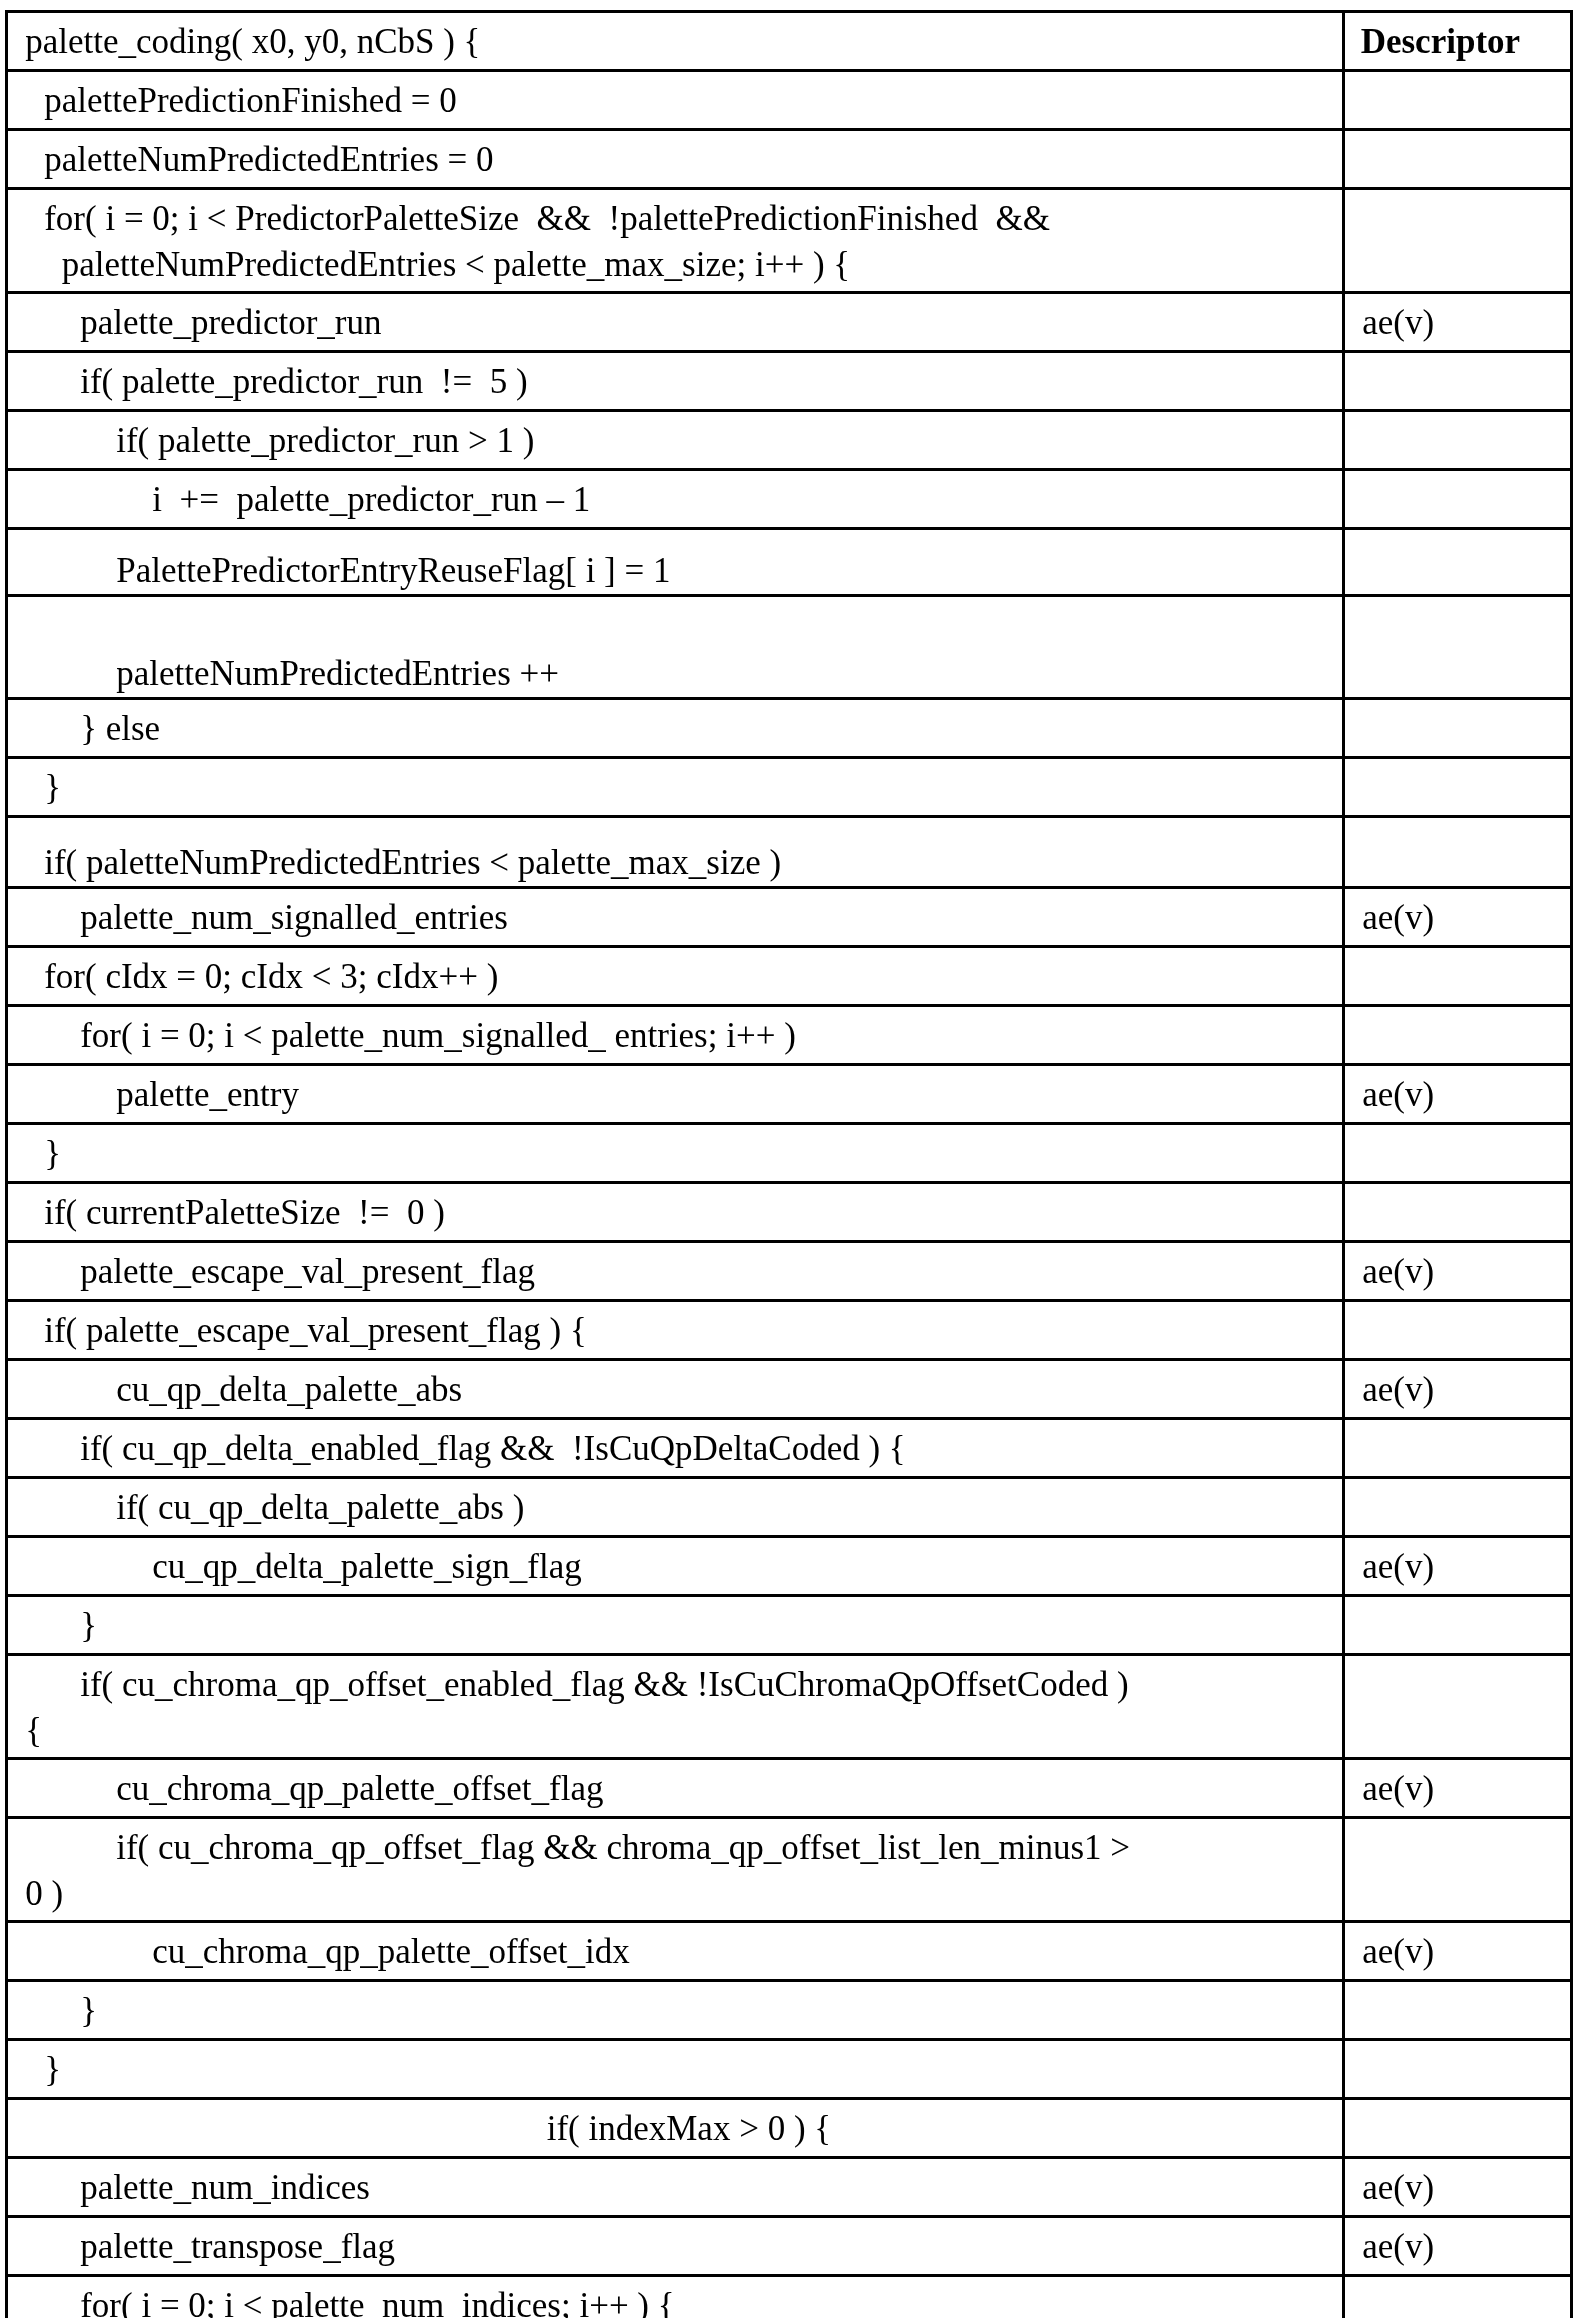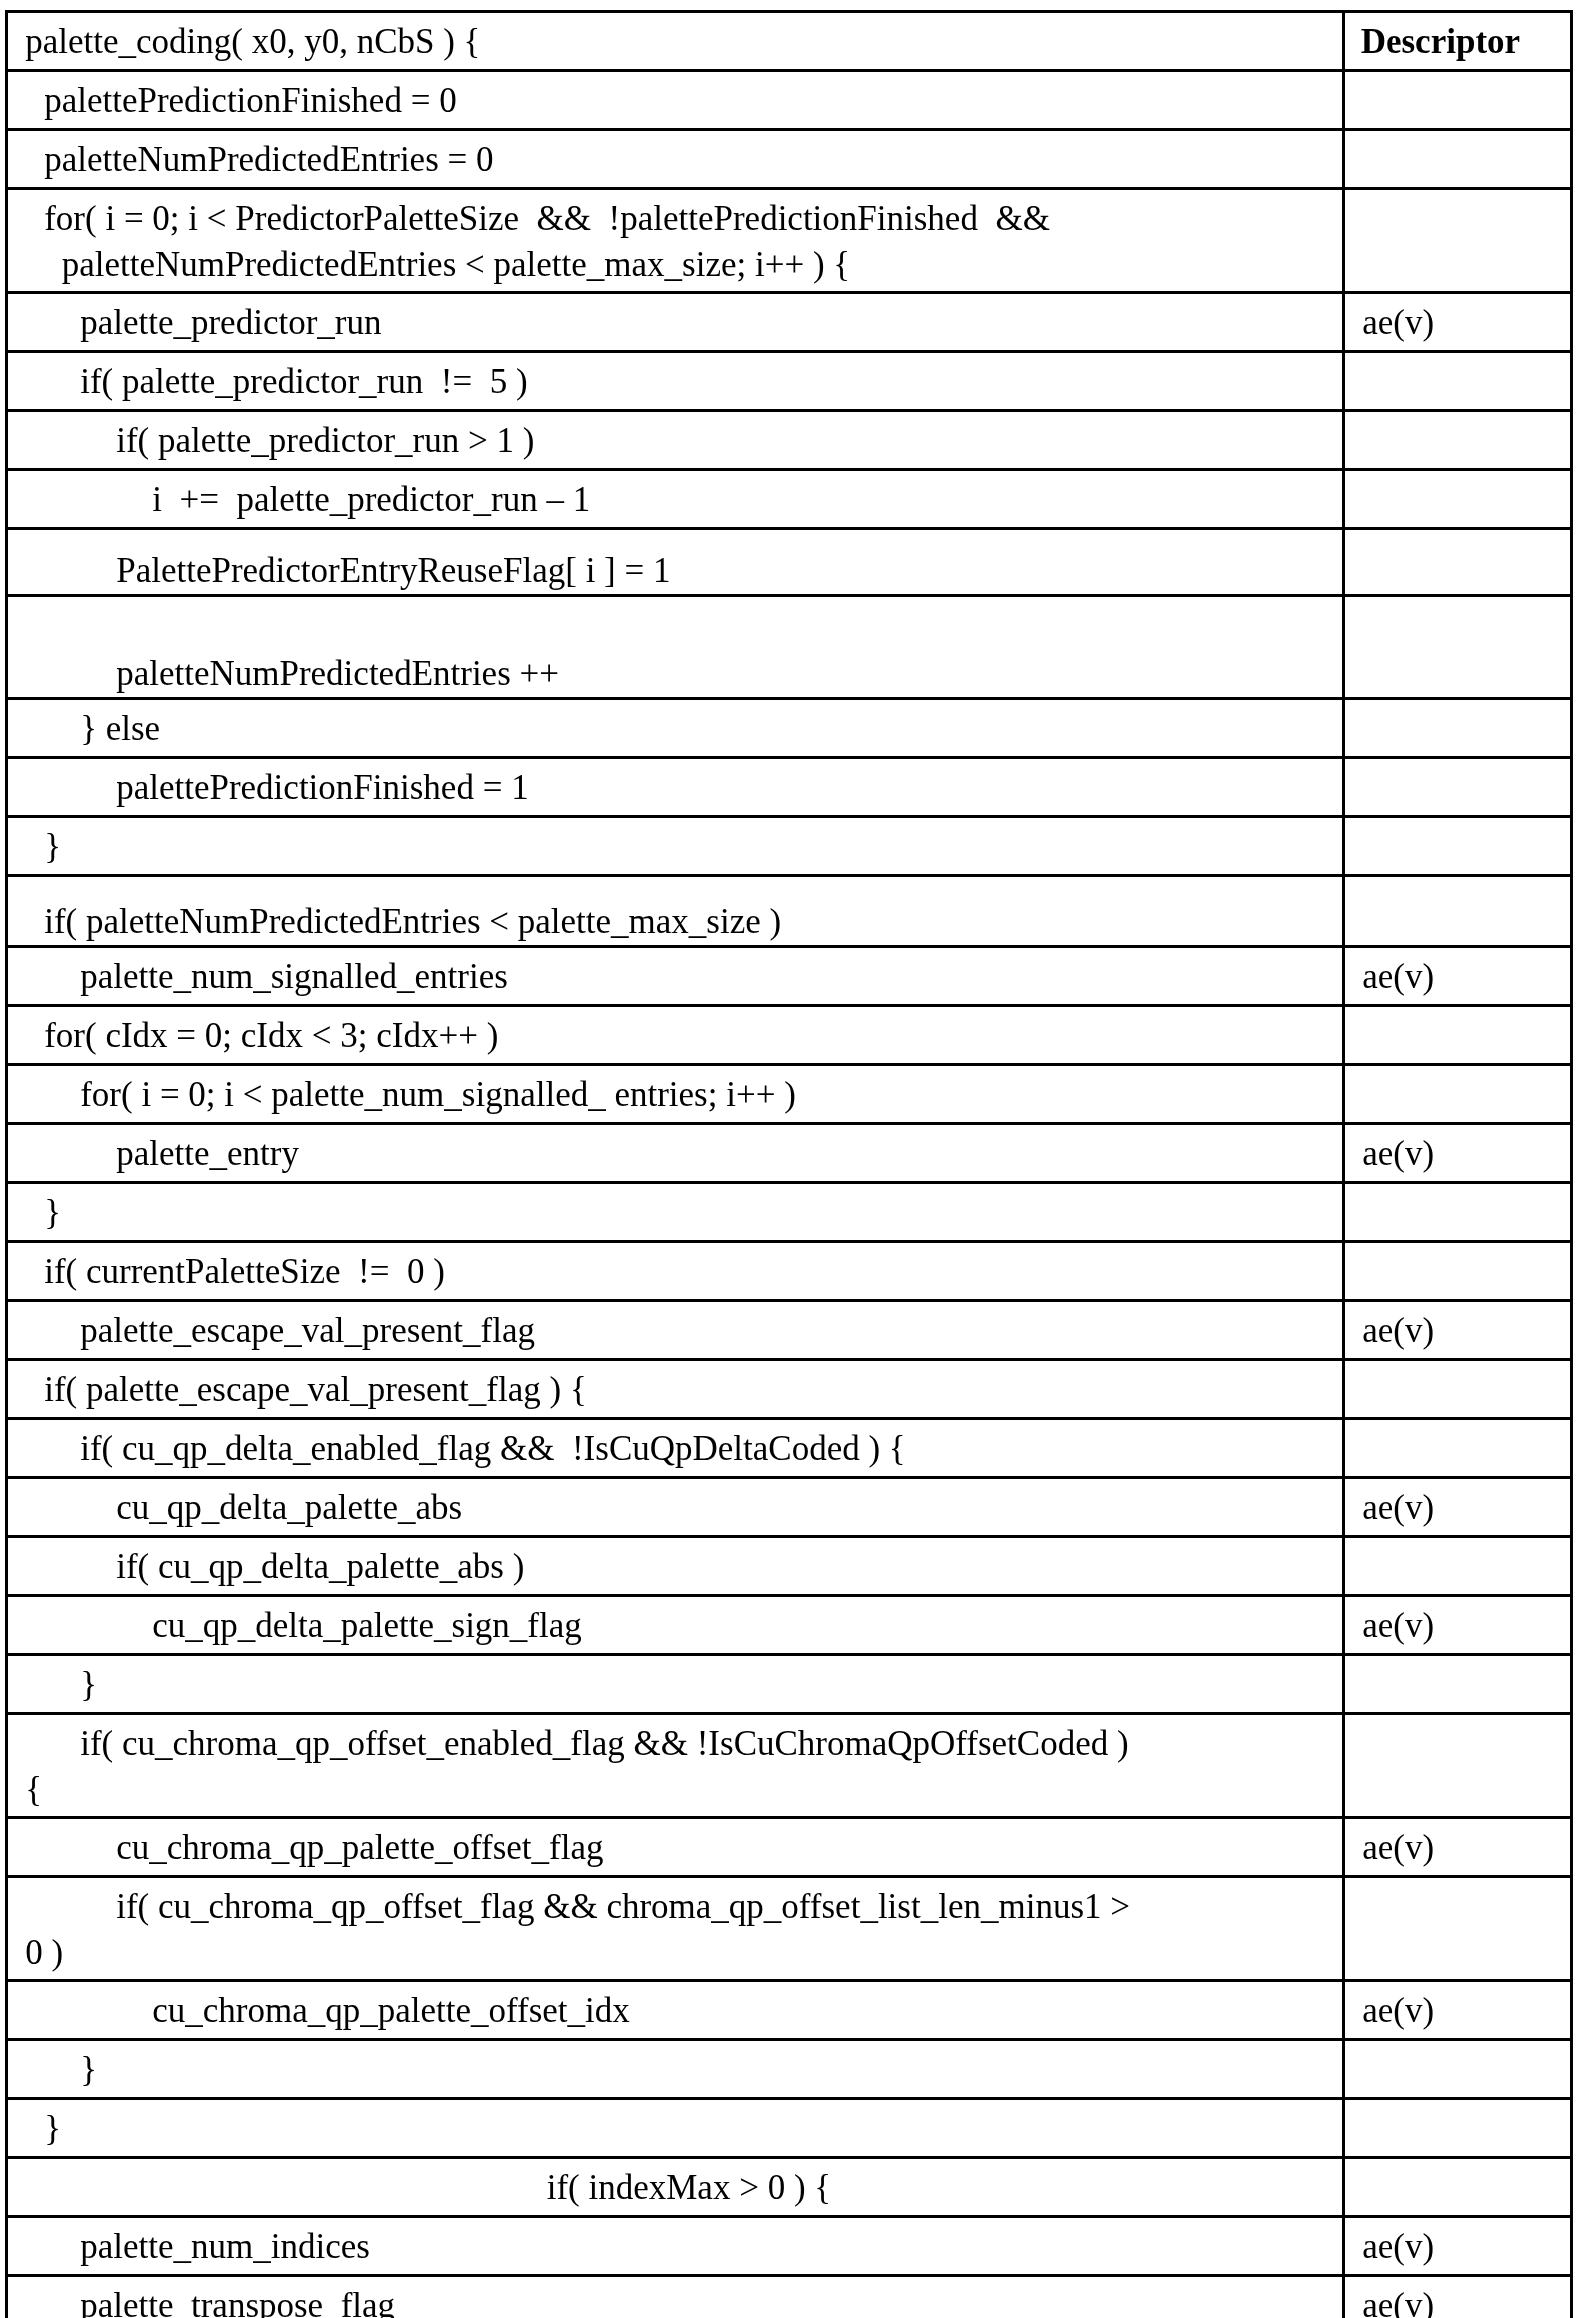--- a/index.html
+++ b/index.html
@@ -101,24 +101,20 @@
       </tr>
       <tr class="single">
         <td class="syntax-cell"><span class="line" style="padding-left: 91px; margin-top: 48px;">paletteNumPredictedEntries ++</span></td>
         <td class="desc-cell"></td>
       </tr>
       <tr class="single">
         <td class="syntax-cell"><span class="line" style="padding-left: 55px;">} else</span></td>
         <td class="desc-cell"></td>
       </tr>
       <tr class="single">
-        <td class="syntax-cell"><span class="line" style="padding-left: 91px;">palettePredictionFinished = 1</span></td>
-        <td class="desc-cell"></td>
-      </tr>
-      <tr class="single">
         <td class="syntax-cell"><span class="line" style="padding-left: 19px;">}</span></td>
         <td class="desc-cell"></td>
       </tr>
       <tr class="single">
         <td class="syntax-cell"><span class="line" style="padding-left: 19px; margin-top: 16px;">if( paletteNumPredictedEntries &lt; palette_max_size )</span></td>
         <td class="desc-cell"></td>
       </tr>
       <tr class="single">
         <td class="syntax-cell"><span class="line" style="padding-left: 55px;">palette_num_signalled_entries</span></td>
         <td class="desc-cell">ae(v)</td>
@@ -145,26 +141,26 @@
       </tr>
       <tr class="single">
         <td class="syntax-cell"><span class="line" style="padding-left: 55px;">palette_escape_val_present_flag</span></td>
         <td class="desc-cell">ae(v)</td>
       </tr>
       <tr class="single">
         <td class="syntax-cell"><span class="line" style="padding-left: 19px;">if( palette_escape_val_present_flag ) {</span></td>
         <td class="desc-cell"></td>
       </tr>
       <tr class="single">
+        <td class="syntax-cell"><span class="line" style="padding-left: 91px;">cu_qp_delta_palette_abs</span></td>
+        <td class="desc-cell">ae(v)</td>
+      </tr>
+      <tr class="single">
         <td class="syntax-cell"><span class="line" style="padding-left: 55px;">if( cu_qp_delta_enabled_flag &amp;&amp;  !IsCuQpDeltaCoded ) {</span></td>
         <td class="desc-cell"></td>
-      </tr>
-      <tr class="single">
-        <td class="syntax-cell"><span class="line" style="padding-left: 91px;">cu_qp_delta_palette_abs</span></td>
-        <td class="desc-cell">ae(v)</td>
       </tr>
       <tr class="single">
         <td class="syntax-cell"><span class="line" style="padding-left: 91px;">if( cu_qp_delta_palette_abs )</span></td>
         <td class="desc-cell"></td>
       </tr>
       <tr class="single">
         <td class="syntax-cell"><span class="line" style="padding-left: 127px;">cu_qp_delta_palette_sign_flag</span></td>
         <td class="desc-cell">ae(v)</td>
       </tr>
       <tr class="single">

